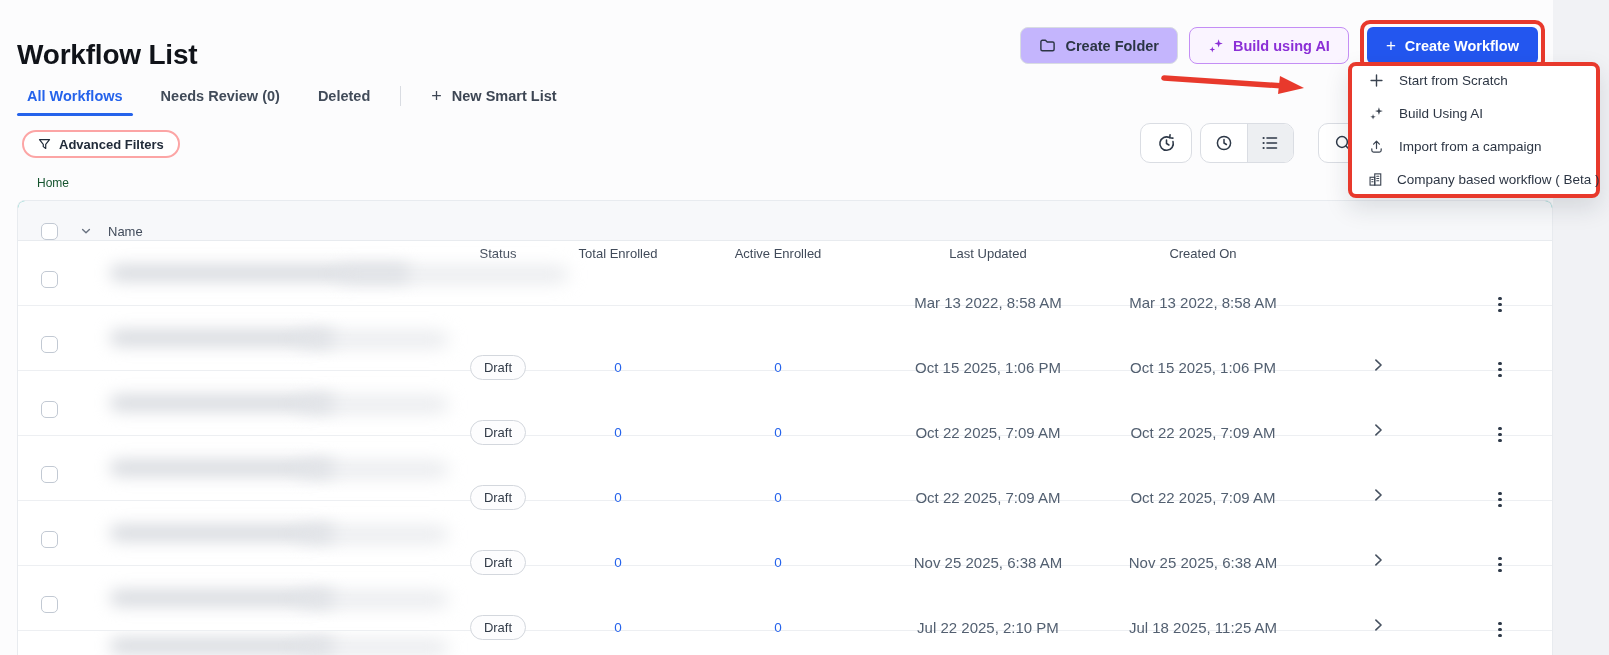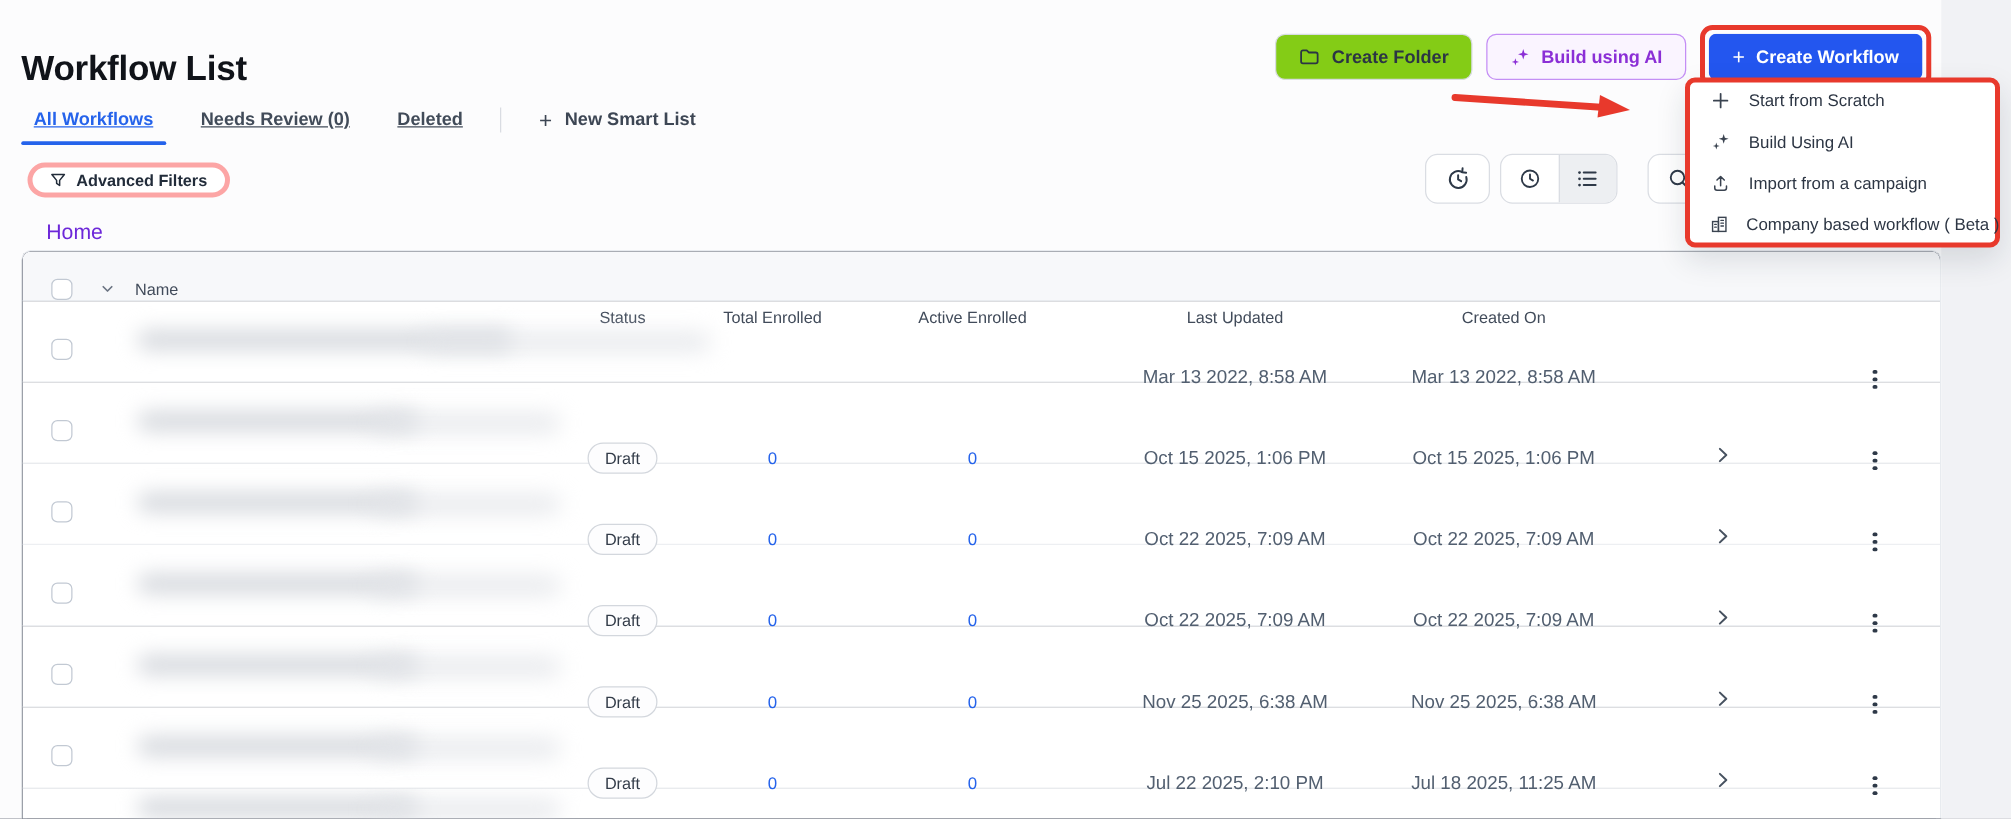--- a/index.html
+++ b/index.html
@@ -10,52 +10,52 @@
   }
   .page { position:relative; width:1609px; height:655px; }
   .right-gutter{ position:absolute; left:1553px; top:0; width:56px; height:655px; background:#f1f2f5; }
 
   
   .topbar { position:absolute; top:20px; left:17px; right:64px; display:flex; justify-content:space-between; align-items:flex-end; }
   .page-title { font-size:28px; font-weight:600; color:#101319; letter-spacing:-0.2px; padding-top:4px;}
   .top-actions { display:flex; align-items:flex-start; gap:11px; }
   .btn { display:inline-flex; align-items:center; gap:9px; height:37px; padding:0 18px;
          border-radius:8px; font-size:14.5px; font-weight:600; cursor:pointer; border:1px solid transparent; background:none; font-family:inherit;}
-  .btn-folder { background:#84cc16; border-color:#d8dce2; color:#2b3544; margin-top:7px;}
+  .btn-folder { background:#c4b5fd; border-color:#d8dce2; color:#2b3544; margin-top:7px;}
   .btn-ai { background:#faf4ff; border-color:#c48ef5; color:#8b2fd6; margin-top:7px;}
   .cw-annotation { border:4px solid #e8392c; border-radius:10px; padding:3px; }
   .btn-cw { background:#2356ef; color:#fff; border-radius:6px; }
   .plus-glyph { font-size:17px; font-weight:400; line-height:1; }
 
   
   .tabs { position:absolute; top:86px; left:27px; display:flex; align-items:center; gap:38px; font-size:14.5px; font-weight:600; color:#414b59; }
-  .tab { position:relative; cursor:pointer;text-decoration:underline; }
+  .tab { position:relative; cursor:pointer; }
   .tab.active { color:#2563eb; }
   .tab.active::after { content:""; position:absolute; left:-10px; right:-10px; bottom:-12px; height:3px; background:#2563eb; border-radius:2px; }
   .tab-divider { width:1px; height:20px; background:#d9dce2; margin:0 -8px; }
   .new-smart { display:flex; align-items:center; gap:10px; color:#3d4654; cursor:pointer; font-weight:600;}
   .new-smart .plus-glyph{ font-size:18px; color:#3d4654; font-weight:400;}
 
   
   .adv-filters { position:absolute; top:130px; left:22px; display:flex; align-items:center; gap:8px;
-    height:28px; padding:0 14px; border:4px solid #fca5a5; border-radius:15px; background:#fff;
+    height:28px; padding:0 14px; border:2px solid #fca5a5; border-radius:15px; background:#fff;
     font-size:13px; font-weight:700; color:#222c3a; cursor:pointer; font-family:inherit;}
   .toolbar-right { position:absolute; top:123px; left:1140px; display:flex; align-items:center; }
   .tool-btn { width:52px; height:40px; background:#fff; border:1px solid #dadde3; border-radius:10px;
     display:flex; align-items:center; justify-content:center; cursor:pointer; }
   .segmented { margin-left:8px; width:94px; height:40px; border:1px solid #dadde3; border-radius:10px; overflow:hidden; display:flex; background:#fff;}
   .segment { flex:1; display:flex; align-items:center; justify-content:center; cursor:pointer; }
   .segment.inactive { background:#edeff2; border-left:1px solid #dadde3; }
   .search-btn { margin-left:24px; width:50px; height:40px; }
 
-  .breadcrumb { position:absolute; top:176px; left:37px; font-size:17px; color:#6d28d9; }
+  .breadcrumb { position:absolute; top:176px; left:37px; font-size:12px; color:#14532d; }
 
   
   .table-card { position:absolute; top:200px; left:17px; width:1536px;
-    background:#0f172a; border:1px solid #e8ebef; border-bottom:none; border-radius:8px 8px 0 0; overflow:hidden;}
+    background:#14b8a6; border:1px solid #e8ebef; border-bottom:none; border-radius:8px 8px 0 0; overflow:hidden;}
   .tr { display:grid; grid-template-columns:62px 28px 330px 120px 120px 200px 220px 210px 140px 1fr; align-items:center; }
   .thead { height:40px; background:#f7f8fa; border-bottom:1px solid #e8ebef; font-size:13px; font-weight:500; color:#414b5a; }
   .row { height:65px; border-bottom:1px solid #edeff2; background:#fff; }
   .row-partial { height:24px; background:#fff; overflow:hidden; }
   .cell-c { text-align:center;margin-top:45px; }
   .cell-check { display:flex; justify-content:center; }
   .checkbox { width:17px; height:17px; border:1.5px solid #c2c9d3; border-radius:5px; background:#fff; cursor:pointer; }
   .col-name { font-size:13px; }
   .date { font-size:15px; color:#525f70; }
   .badge { display:inline-block; border:1px solid #d3d7dd; border-radius:999px; padding:4px 13px; background:#fdfdfe; font-size:13px; color:#333c49; }

